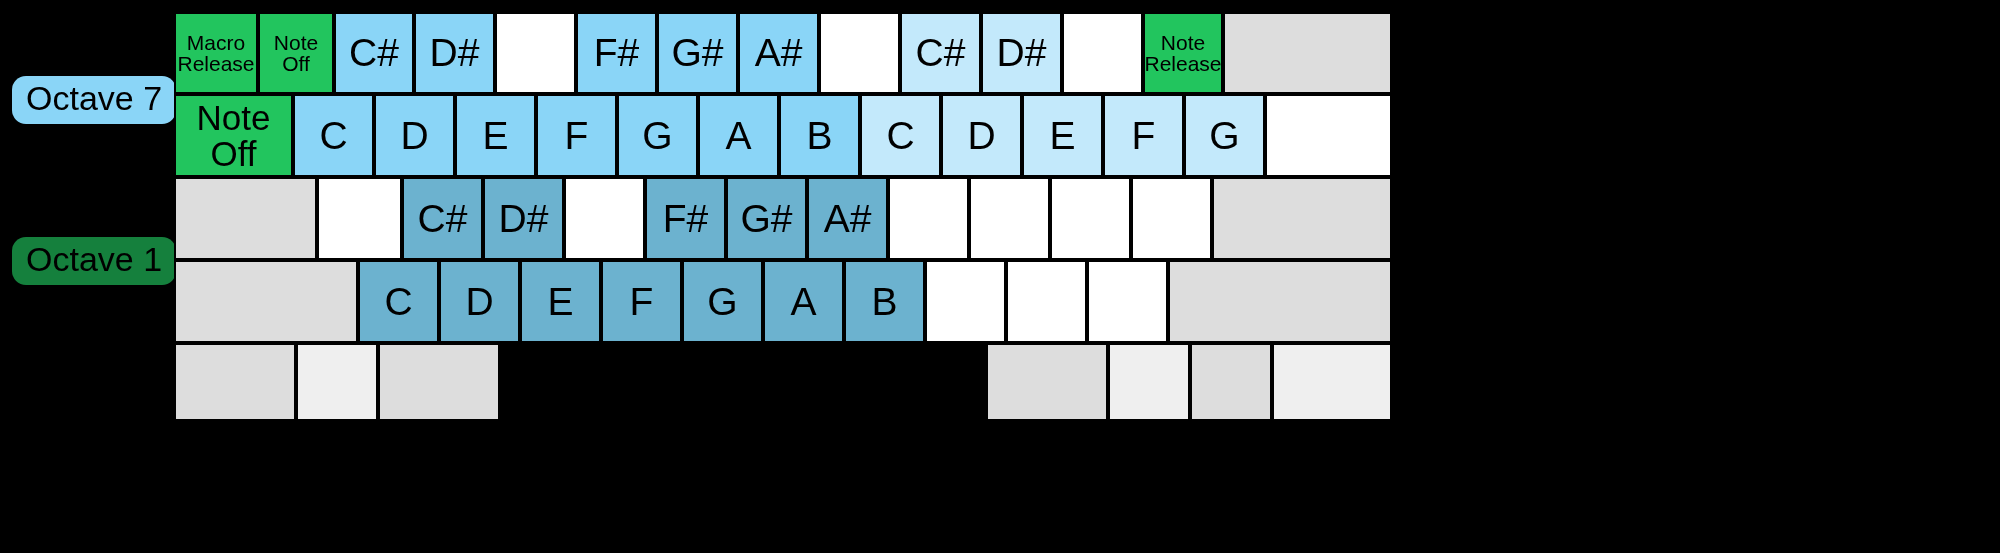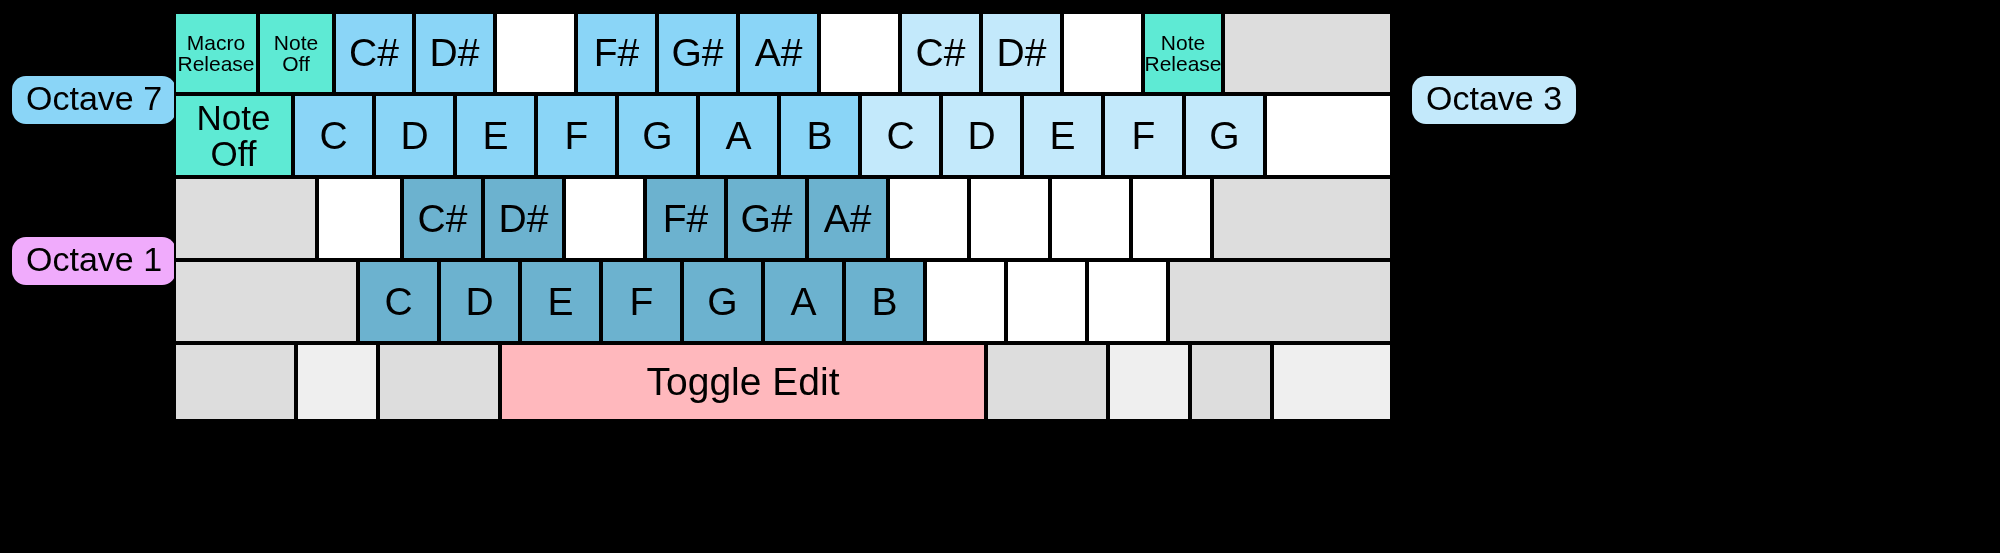--- a/index.html
+++ b/index.html
@@ -41,21 +41,21 @@
     color: #000000;
     line-height: 1.02;
     overflow: hidden;
     white-space: pre-line;
     padding: 0 1px;
   }
   
   .k-white   { background: #ffffff; }
   .k-gray    { background: #dddddd; }
   .k-gray2   { background: #efefef; }
-  .k-yellow  { background: #5eead4; }
+  .k-yellow  { background: #22c55e; }
   .k-oct2    { background: #8ad5f7; }
   .k-oct3    { background: #c3e9fb; }
   .k-oct1    { background: #6cb2cf; }
   .k-pink    { background: #ffb8bd; }
 
   
   .t-lg  { font-size: 39px; }
   .t-md  { font-size: 35px; }
   .t-xs  { font-size: 21px; }
 
@@ -66,33 +66,32 @@
     border-radius: 14px;
     display: flex;
     align-items: center;
     justify-content: center;
     font-size: 34px;
     color: #000000;
     padding: 3px 14px 6px 14px;
     white-space: nowrap;
   }
   #badge-oct2 { left: 12px;   top: 76px;  background: #8ad5f7; }
-  #badge-oct1 { left: 12px;   top: 237px; background: #f0abfc; }
+  #badge-oct1 { left: 12px;   top: 237px; background: #15803d; }
   #badge-oct3 { left: 1412px; top: 76px;  background: #c3e9fb; }
 </style>
 </head>
 <body>
 
 <div id="root">
 
   <div class="badge" id="badge-oct2">Octave 7</div>
 
   <div class="badge" id="badge-oct1">Octave 1</div>
 
-  <div class="badge" id="badge-oct3">Octave 3</div>
 
   <div id="keyboard">
       <div class="krow" style="top: 0px; height: 82px;">
         <div class="key k-yellow t-xs" style="left: 0px; width: 84px; top: 0px; height: 82px;">Macro
 Release</div>
         <div class="key k-yellow t-xs" style="left: 84px; width: 76px; top: 0px; height: 82px;">Note
 Off</div>
         <div class="key k-oct2 t-lg" style="left: 160px; width: 80px; top: 0px; height: 82px;">C#</div>
         <div class="key k-oct2 t-lg" style="left: 240px; width: 81px; top: 0px; height: 82px;">D#</div>
         <div class="key k-white t-lg" style="left: 321px; width: 81px; top: 0px; height: 82px;"></div>
@@ -150,21 +149,20 @@
         <div class="key k-oct1 t-lg" style="left: 670px; width: 81px; top: 0px; height: 83px;">B</div>
         <div class="key k-white t-lg" style="left: 751px; width: 81px; top: 0px; height: 83px;"></div>
         <div class="key k-white t-lg" style="left: 832px; width: 81px; top: 0px; height: 83px;"></div>
         <div class="key k-white t-lg" style="left: 913px; width: 81px; top: 0px; height: 83px;"></div>
         <div class="key k-gray t-lg" style="left: 994px; width: 224px; top: 0px; height: 83px;"></div>
       </div>
       <div class="krow" style="top: 331px; height: 78px;">
         <div class="key k-gray t-lg" style="left: 0px; width: 122px; top: 0px; height: 78px;"></div>
         <div class="key k-gray2 t-lg" style="left: 122px; width: 82px; top: 0px; height: 78px;"></div>
         <div class="key k-gray t-lg" style="left: 204px; width: 122px; top: 0px; height: 78px;"></div>
-        <div class="key k-pink t-lg" style="left: 326px; width: 486px; top: 0px; height: 78px;">Toggle Edit</div>
         <div class="key k-gray t-lg" style="left: 812px; width: 122px; top: 0px; height: 78px;"></div>
         <div class="key k-gray2 t-lg" style="left: 934px; width: 82px; top: 0px; height: 78px;"></div>
         <div class="key k-gray t-lg" style="left: 1016px; width: 82px; top: 0px; height: 78px;"></div>
         <div class="key k-gray2 t-lg" style="left: 1098px; width: 120px; top: 0px; height: 78px;"></div>
       </div>
     </div>
 
 </div>
 
 </body></html>

